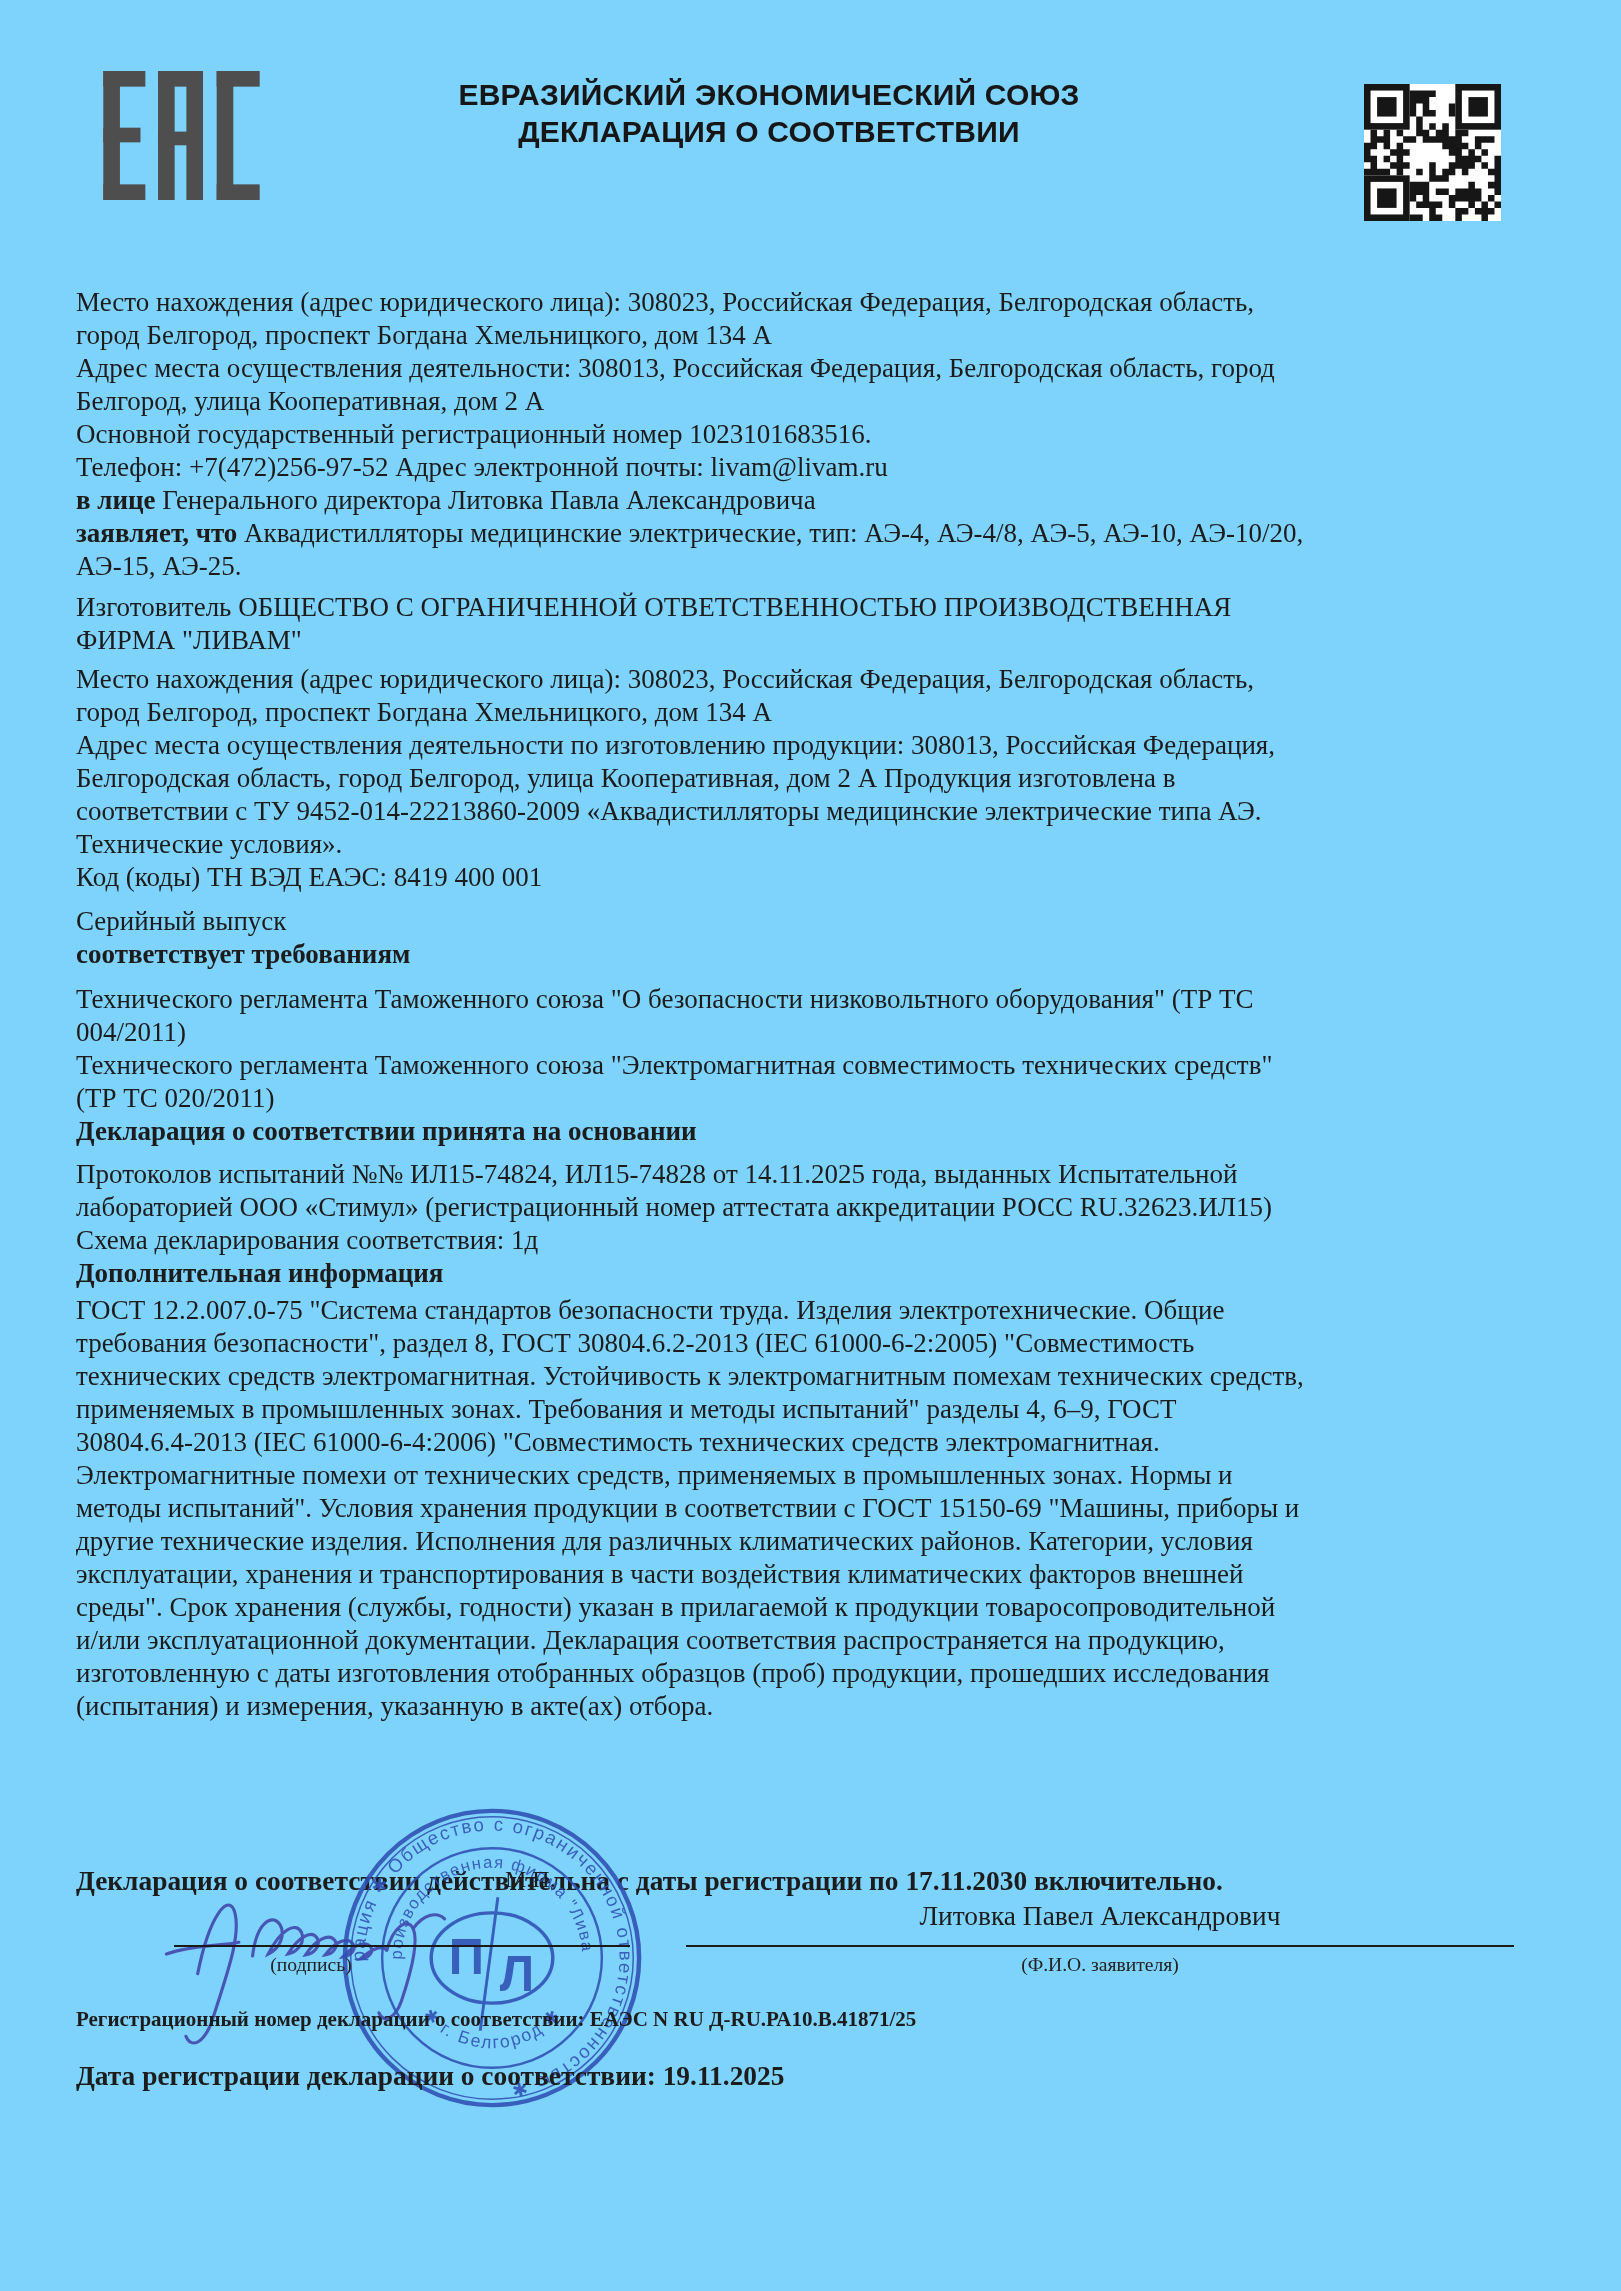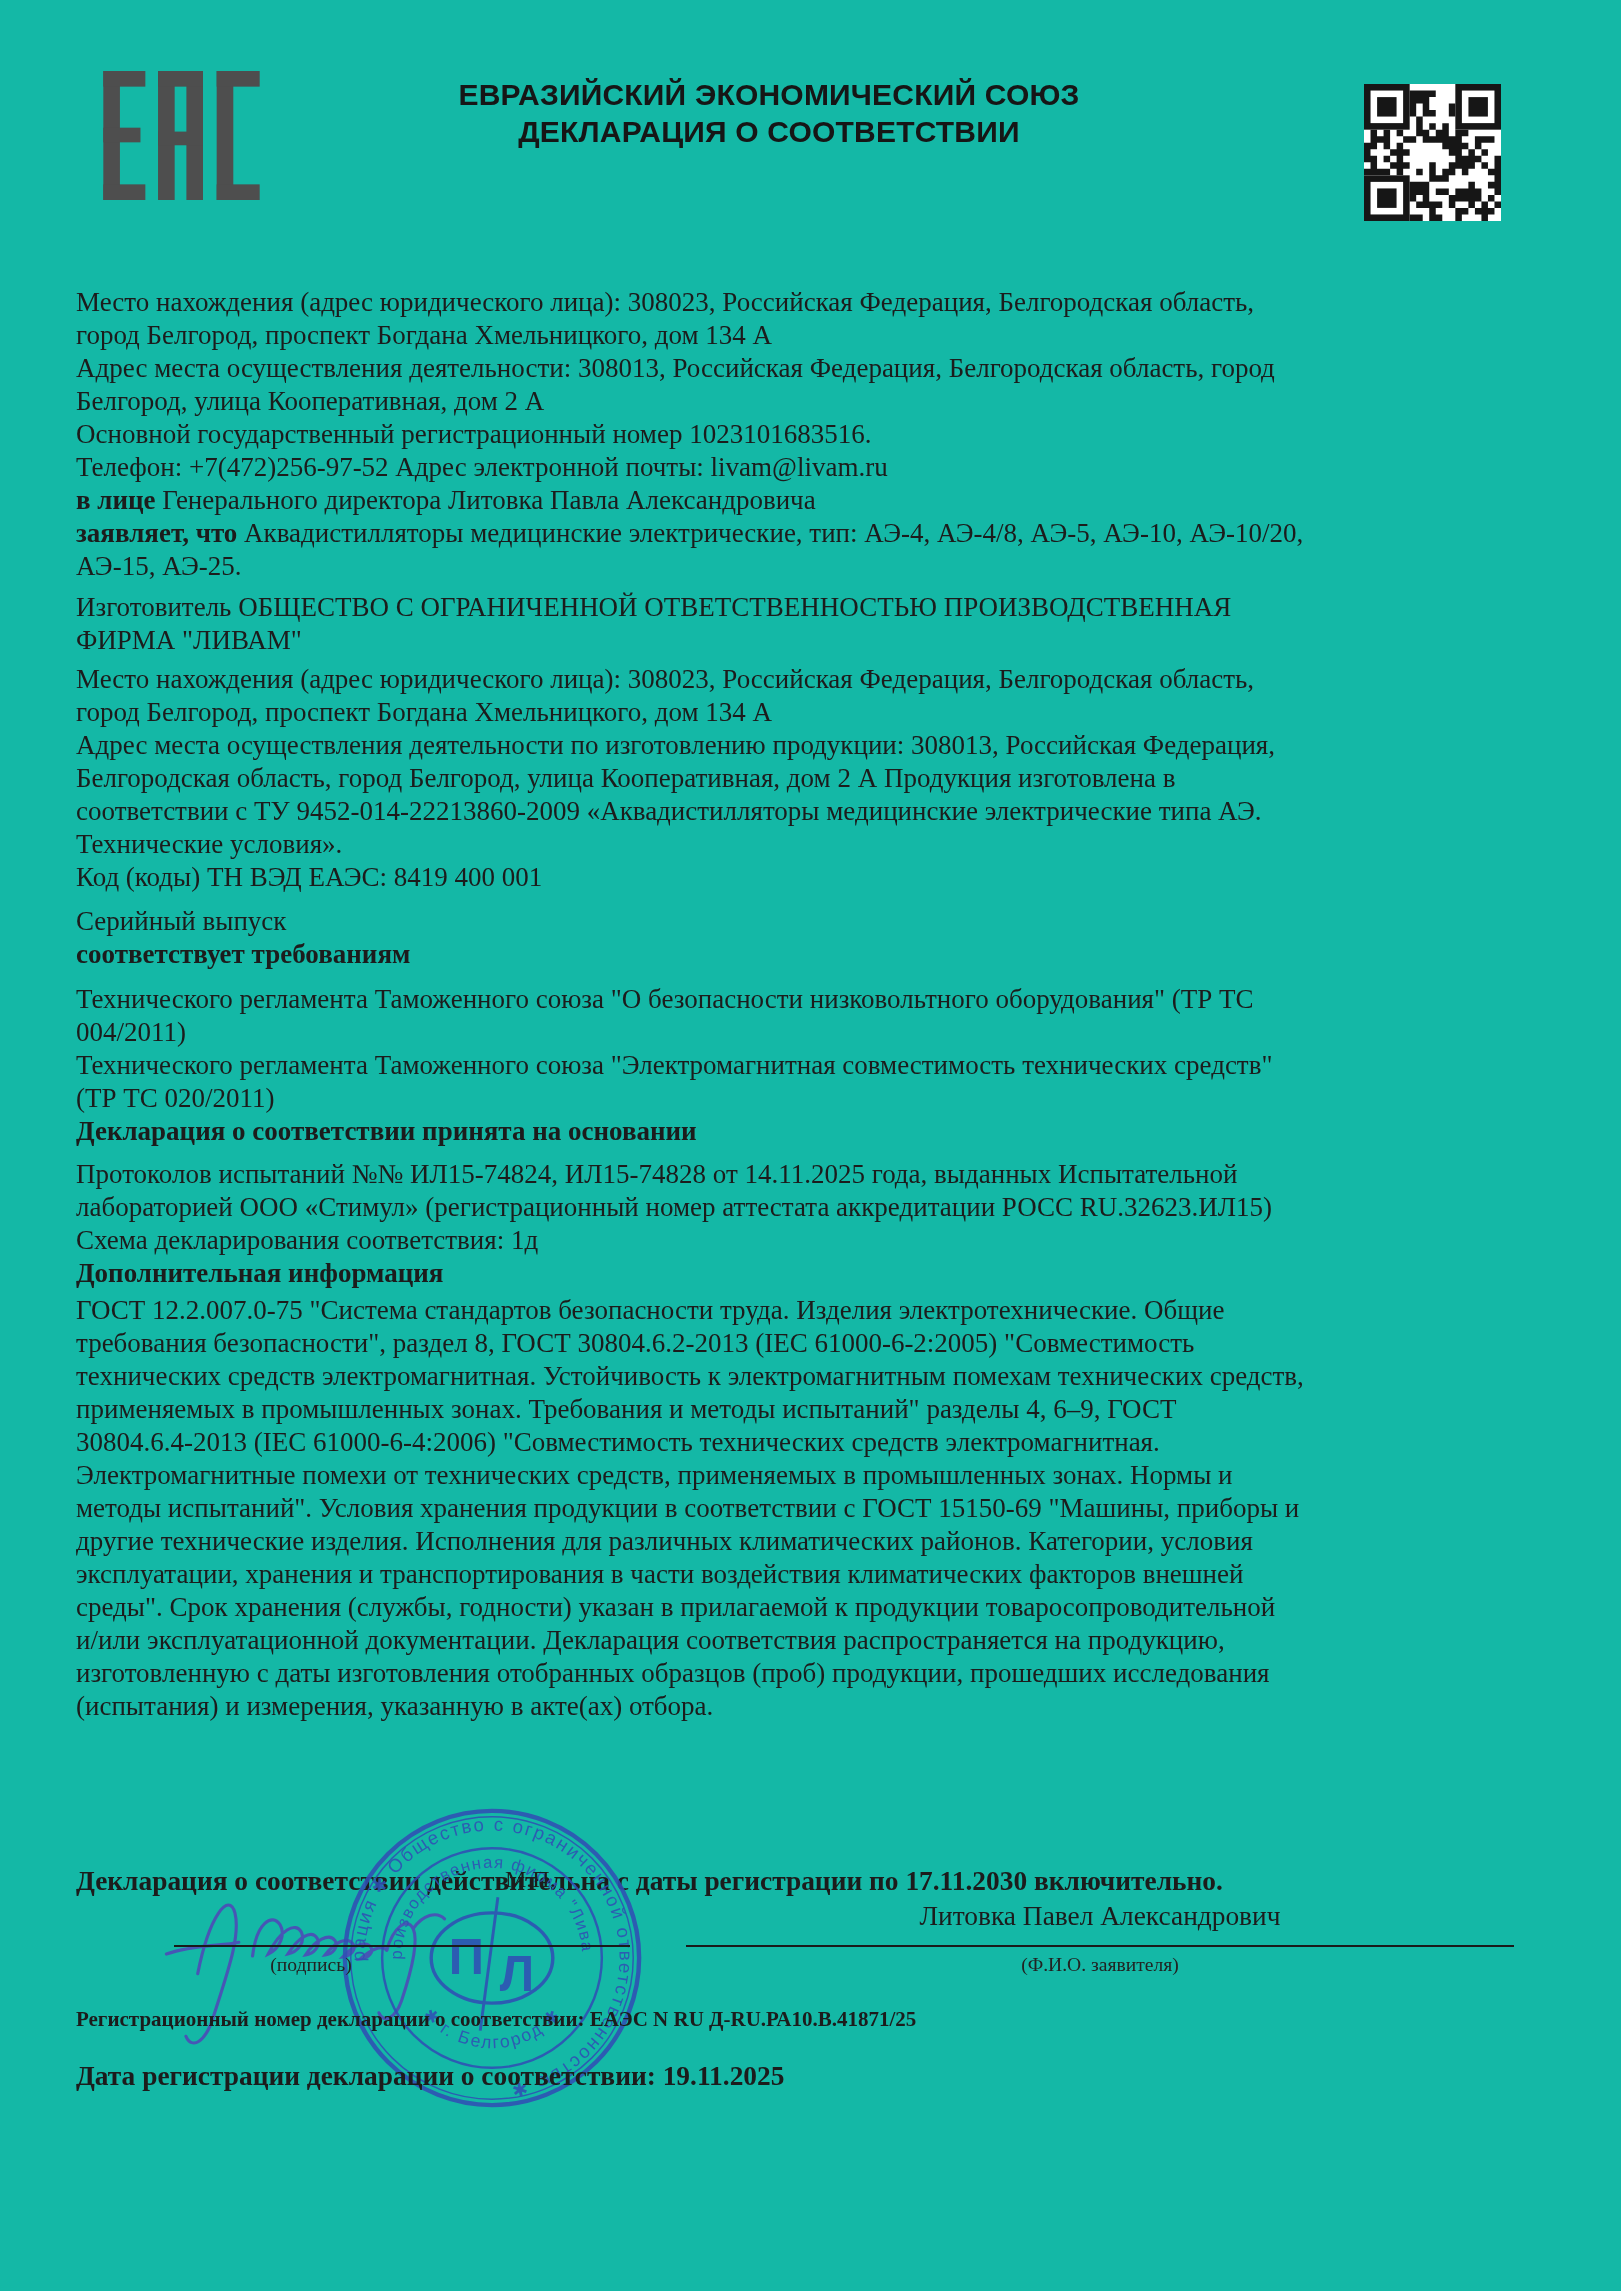--- a/index.html
+++ b/index.html
@@ -1,19 +1,19 @@
 <!DOCTYPE html>
 <html><head>
 <meta charset="utf-8">
 <style>
   html,body{margin:0;padding:0;background:#ffffff;}
   .page{
     position:relative;
     width:1621px;height:2292px;
-    background:#14b8a6;
+    background:#7dd3fc;
     font-family:"Liberation Serif", serif;
     color:#1c1c1c;
     overflow:hidden;
   }
   
   .eac-logo{position:absolute;left:103px;top:71px;width:157px;height:129px;}
   .doc-title{
     position:absolute;left:323px;top:76px;width:892px;
     text-align:center;
     font-family:"Liberation Sans", sans-serif;

